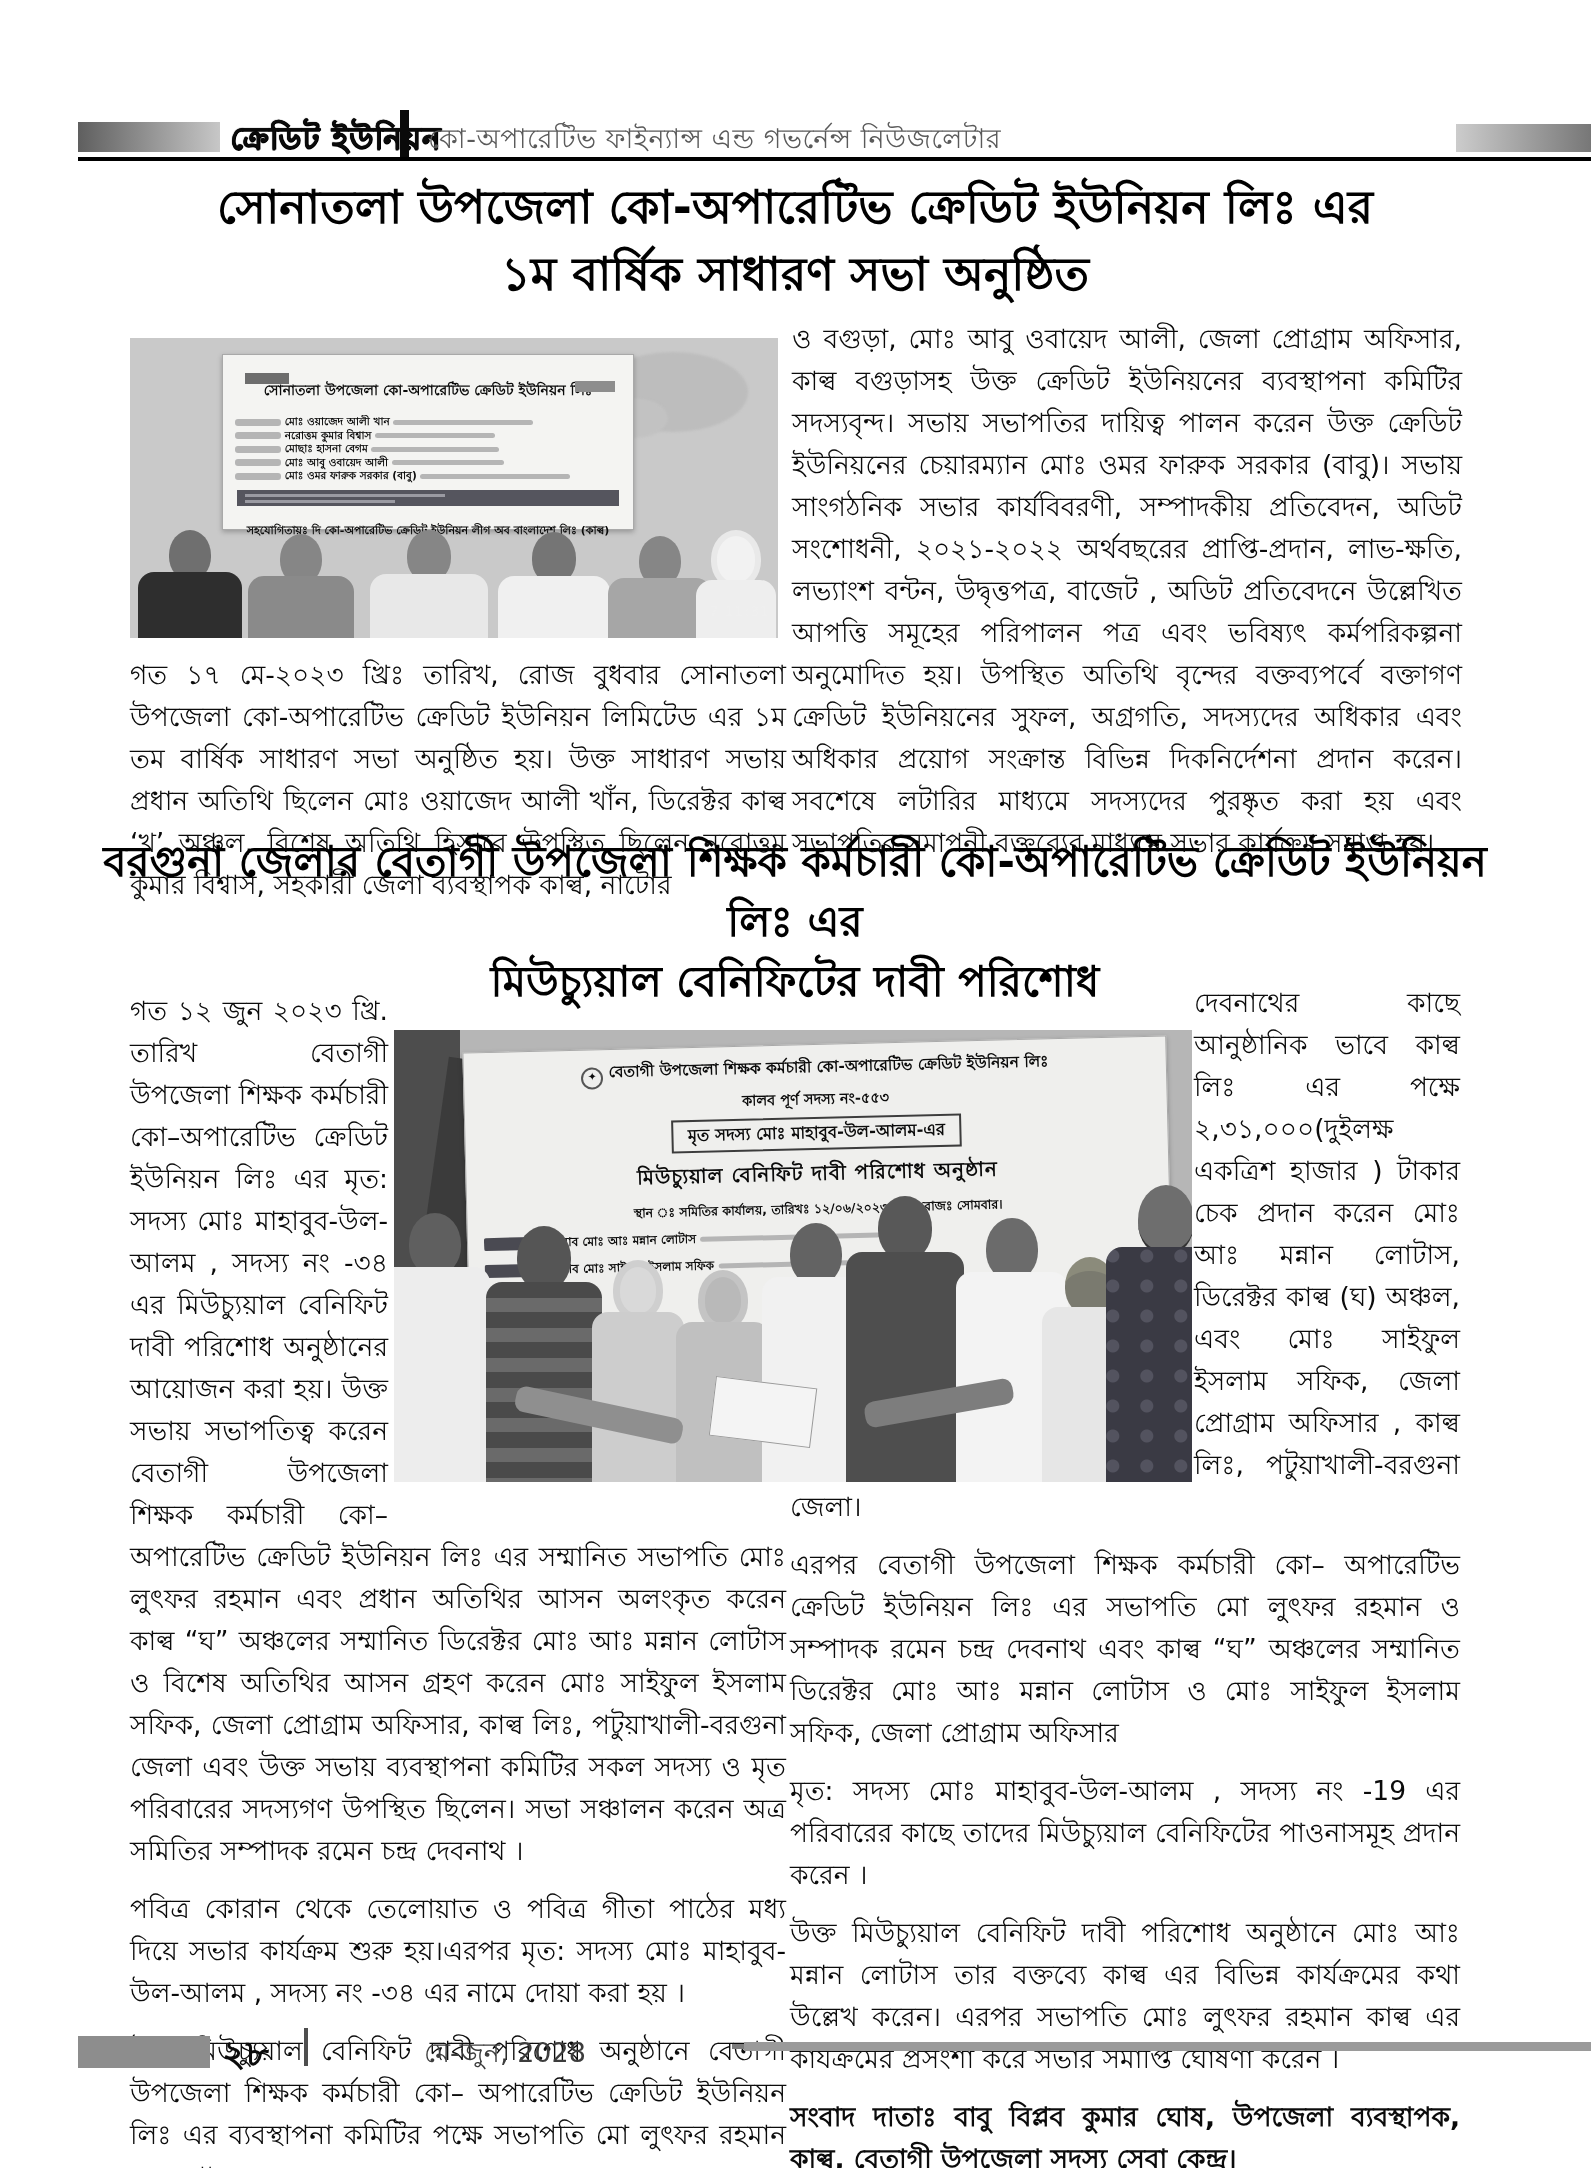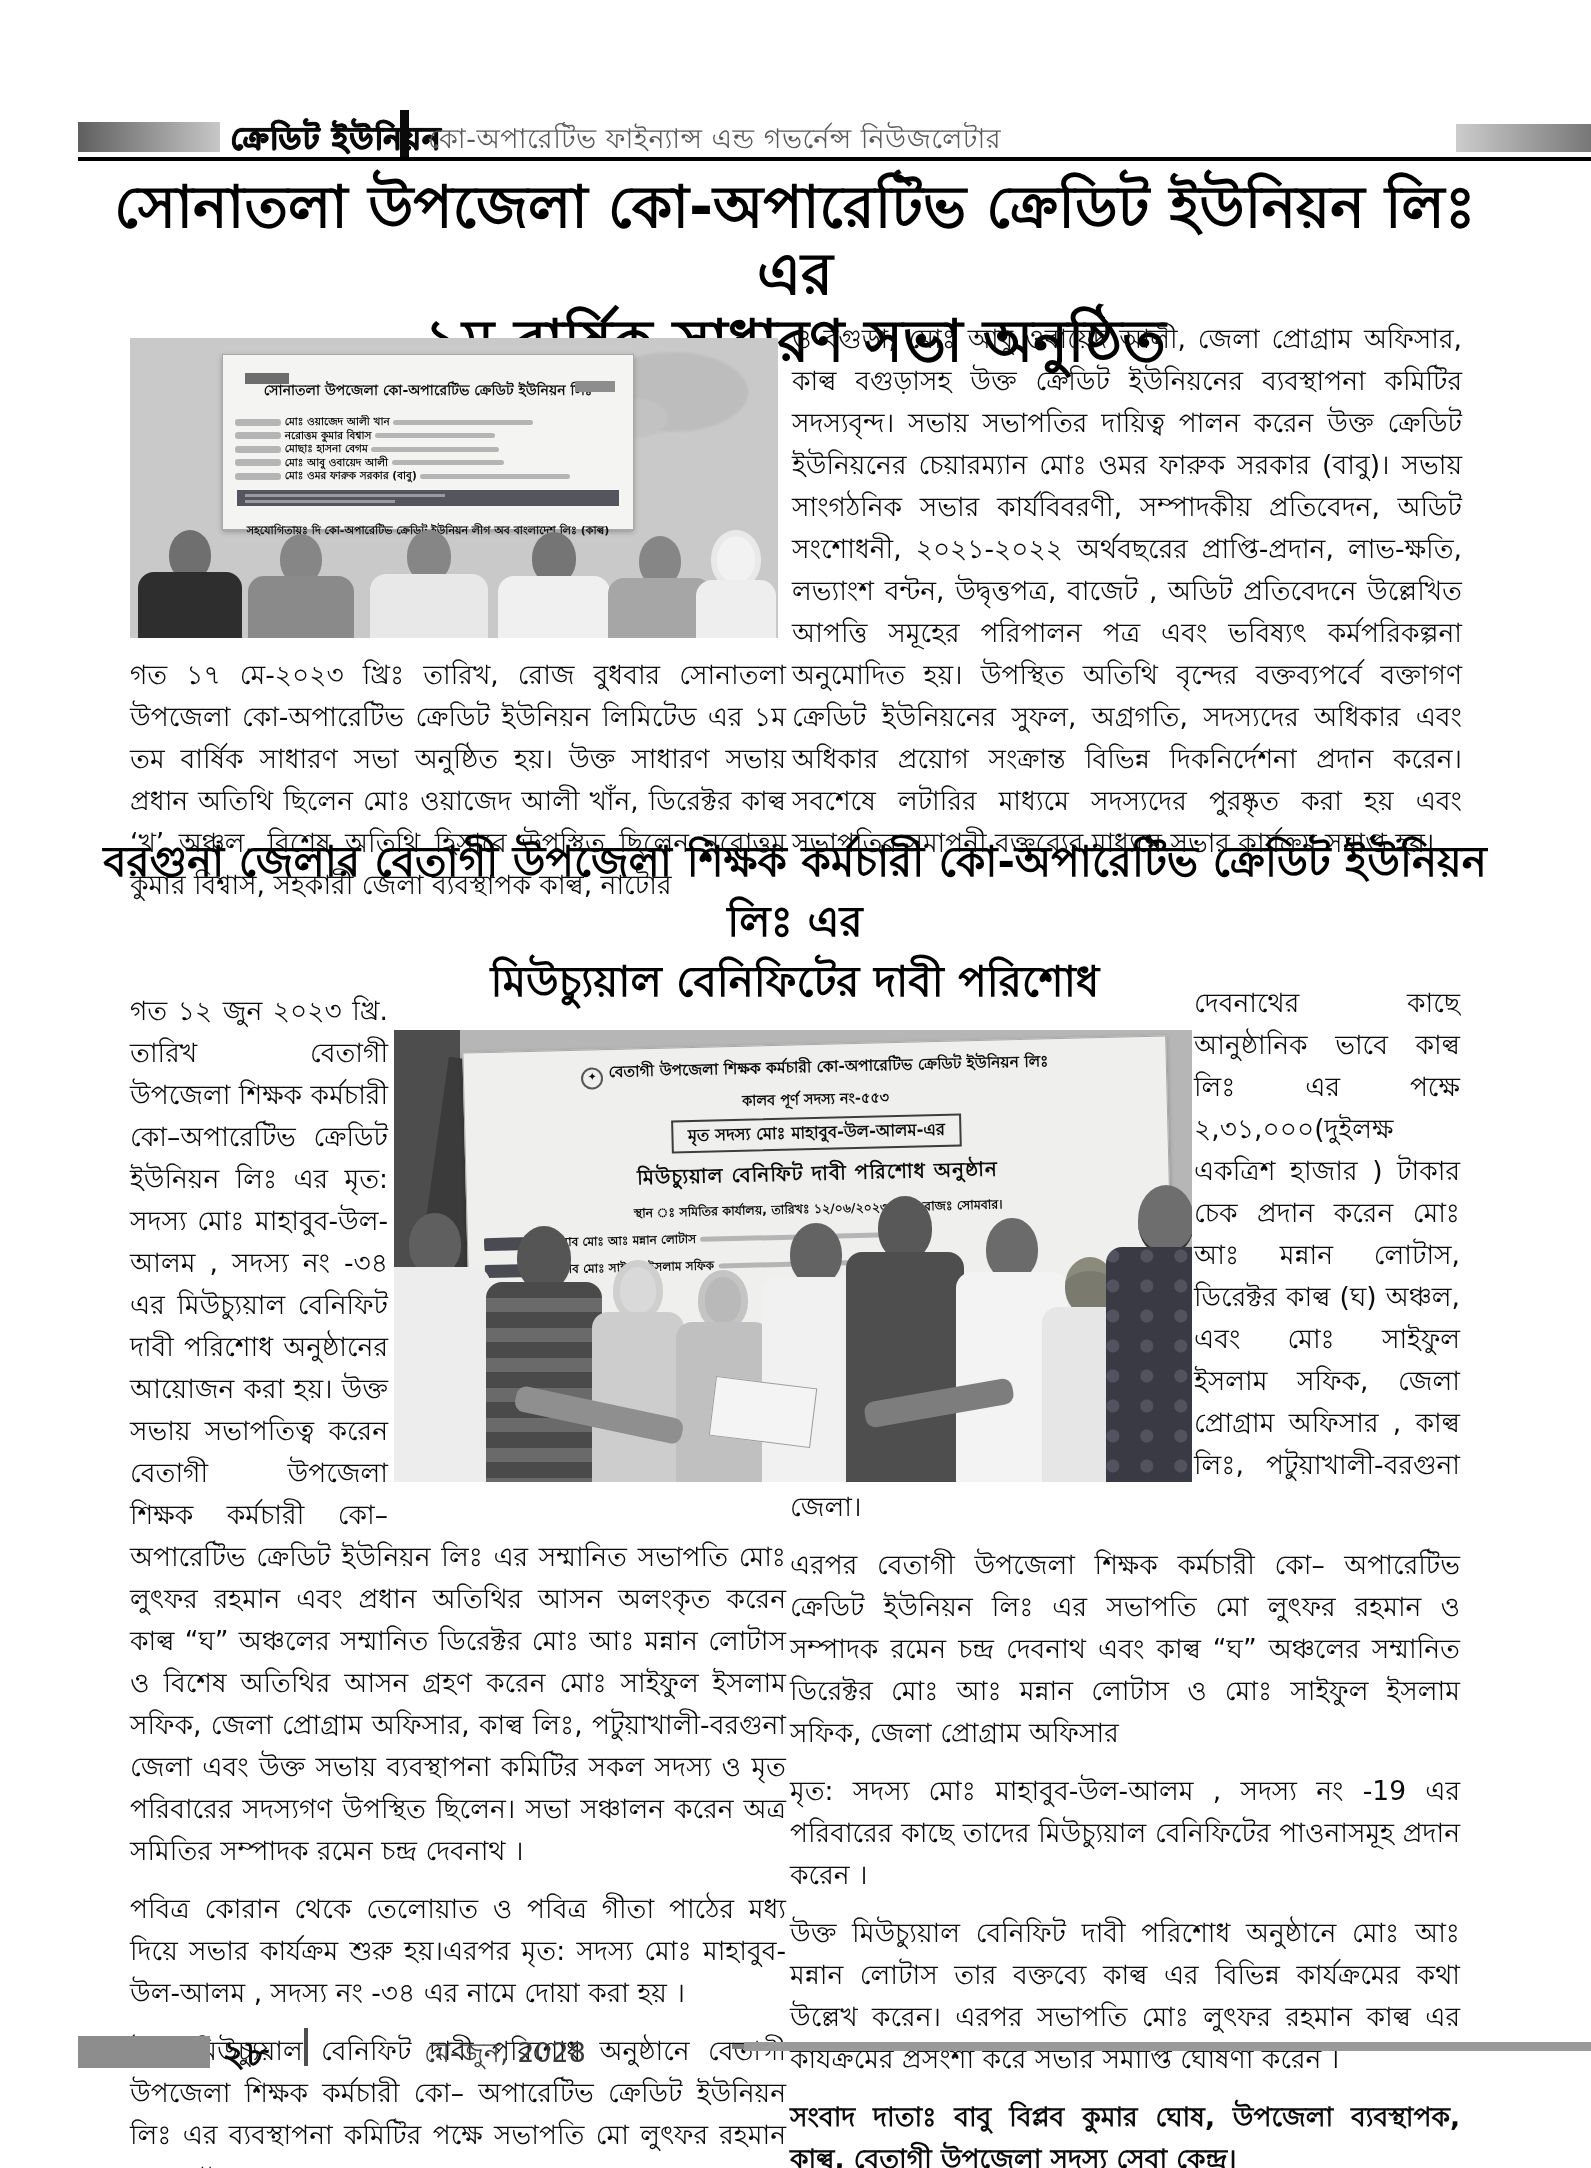--- a/index.html
+++ b/index.html
@@ -11,21 +11,21 @@
   .hdr-bar{height:30px;background:linear-gradient(90deg,#5f5f5f,#c7c7c7);}
   .hdr-bar.right{background:linear-gradient(90deg,#cccccc,#777777);}
   #hdr-logo{font-size:31px;font-weight:bold;letter-spacing:1px;
             text-shadow:0 0 1px #000,1px 0 0 #000,0 1px 0 #000;}
   #hdr-divider{width:9px;height:48px;background:#0a0a0a;}
   #hdr-subtitle{font-size:27px;color:#5a5a5a;font-weight:normal;letter-spacing:.5px;}
   #hdr-rule{height:4px;background:#000;}
 
   
   .headline{width:1390px;text-align:center;font-weight:bold;color:#000;}
-  #headline1{font-size:58px;line-height:67px;}
+  #headline1{font-size:46px;line-height:67px;}
   #headline2{font-size:42px;line-height:60px;}
 
   
   .bodytext{font-size:26.5px;line-height:42px;text-align:justify;}
   .bodytext p{margin:0 0 16px 0;}
   p.strong{font-weight:bold;}
 
   
   #a2-body{width:1330px;height:1060px;}
   #a2-col-left{position:absolute;left:0;top:8px;width:656px;}

